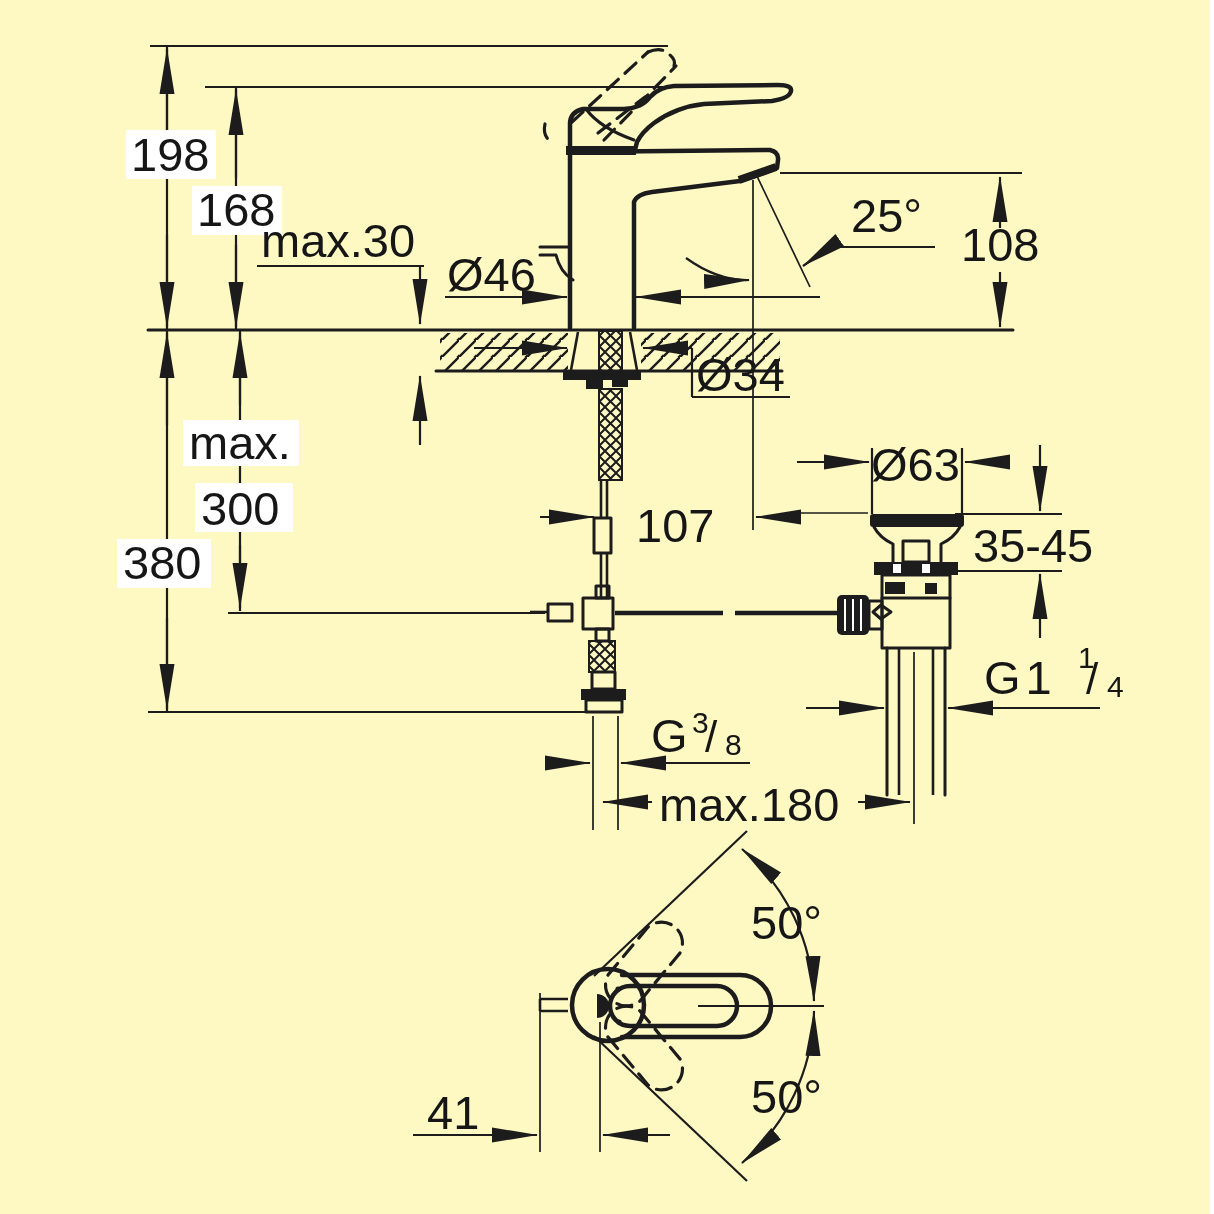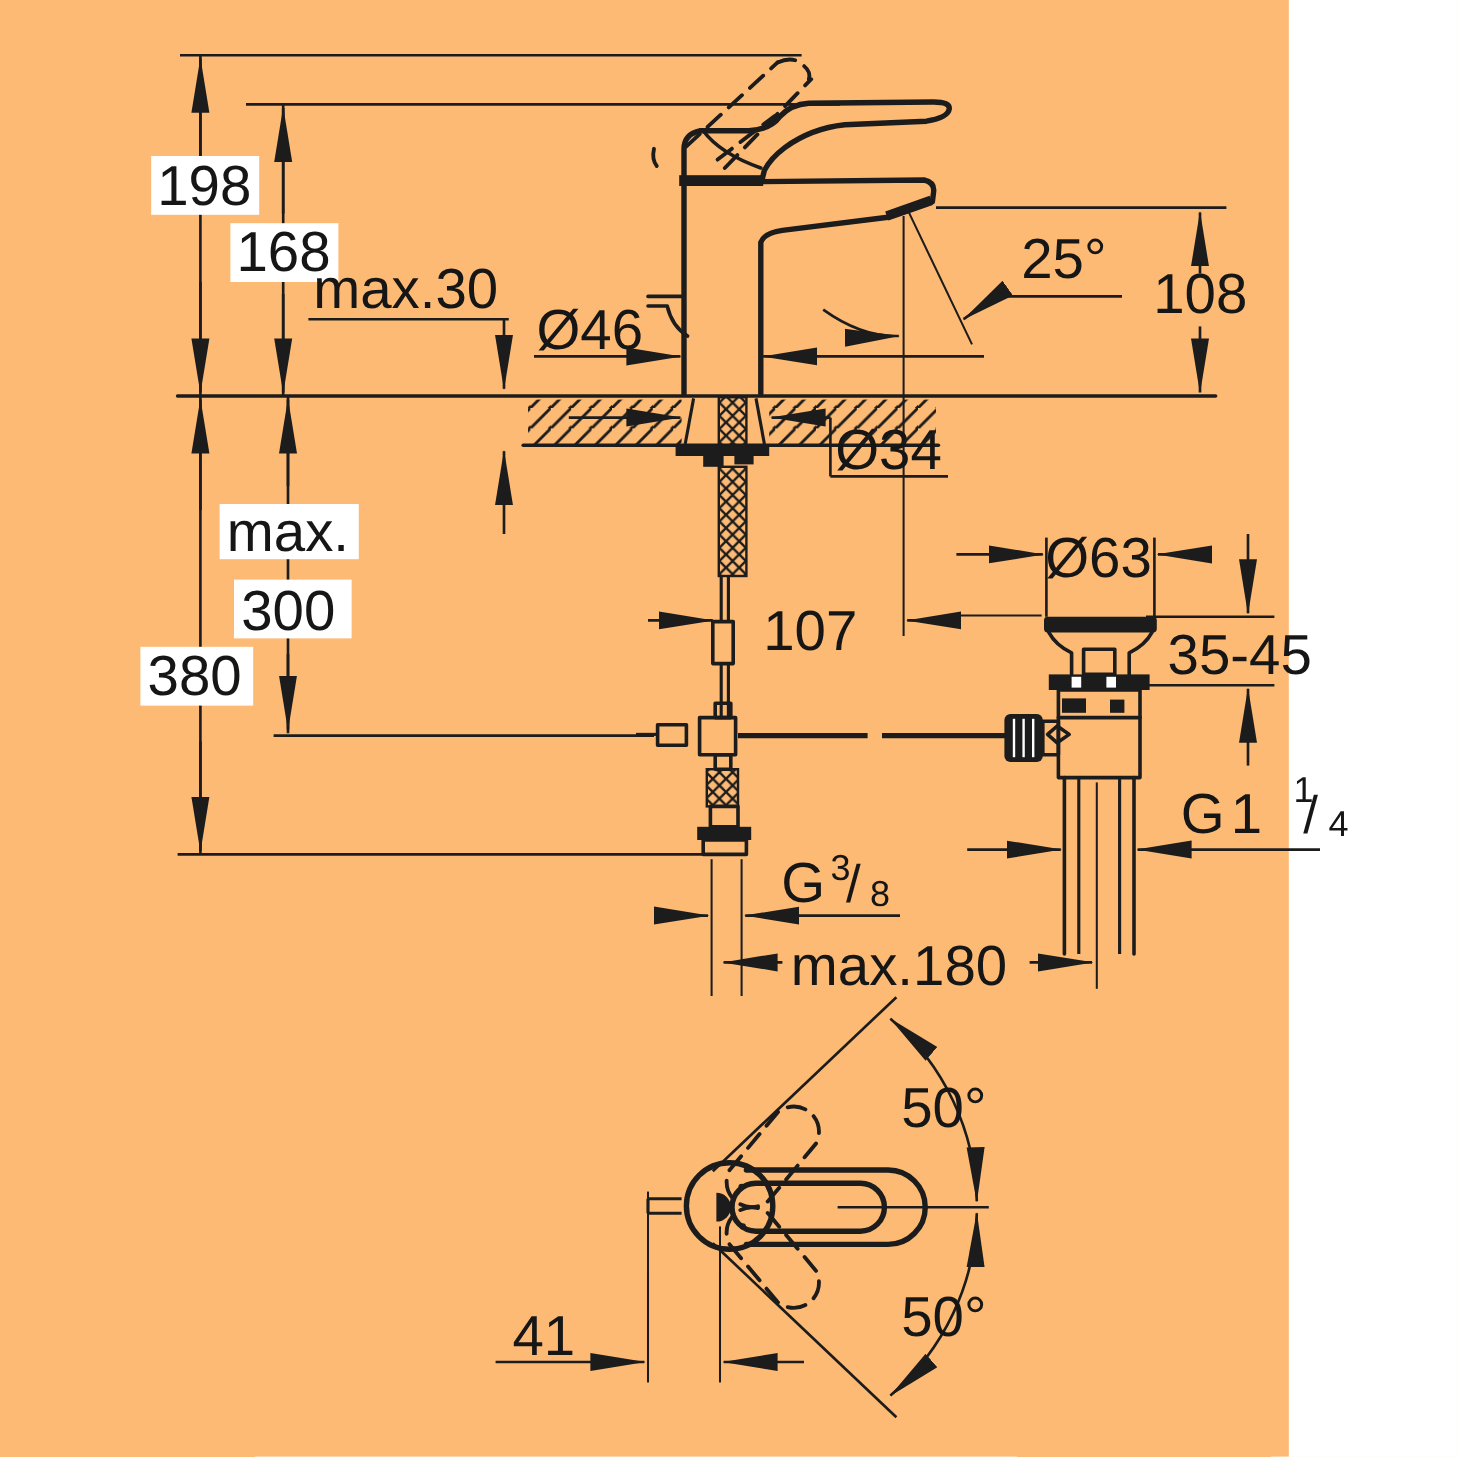--- a/index.html
+++ b/index.html
@@ -1,16 +1,16 @@
 <!DOCTYPE html>
 <html><head>
 <meta charset="utf-8">
 <style>
   html,body{margin:0;padding:0;background:#fff;}
-  .stage{width:1074px;height:1214px;background:#fdba74;position:relative;}
+  .stage{width:1210px;height:1214px;background:#fef9c3;position:relative;}
   svg{display:block;}
   text{font-family:"Liberation Sans","DejaVu Sans",sans-serif;fill:#161616;}
   .t{font-size:47px;}
   .ts{font-size:30px;}
   .tsl{font-size:44px;}
   .ol{stroke:#1c1c1c;stroke-width:4.5;fill:none;stroke-linejoin:round;stroke-linecap:round;}
   .ol2{stroke:#1c1c1c;stroke-width:3;fill:none;stroke-linejoin:round;stroke-linecap:round;}
   .dim{stroke:#1c1c1c;stroke-width:2.2;fill:none;}
   .thin{stroke:#1c1c1c;stroke-width:1.7;fill:none;}
   .med{stroke:#1c1c1c;stroke-width:2.6;fill:none;}

